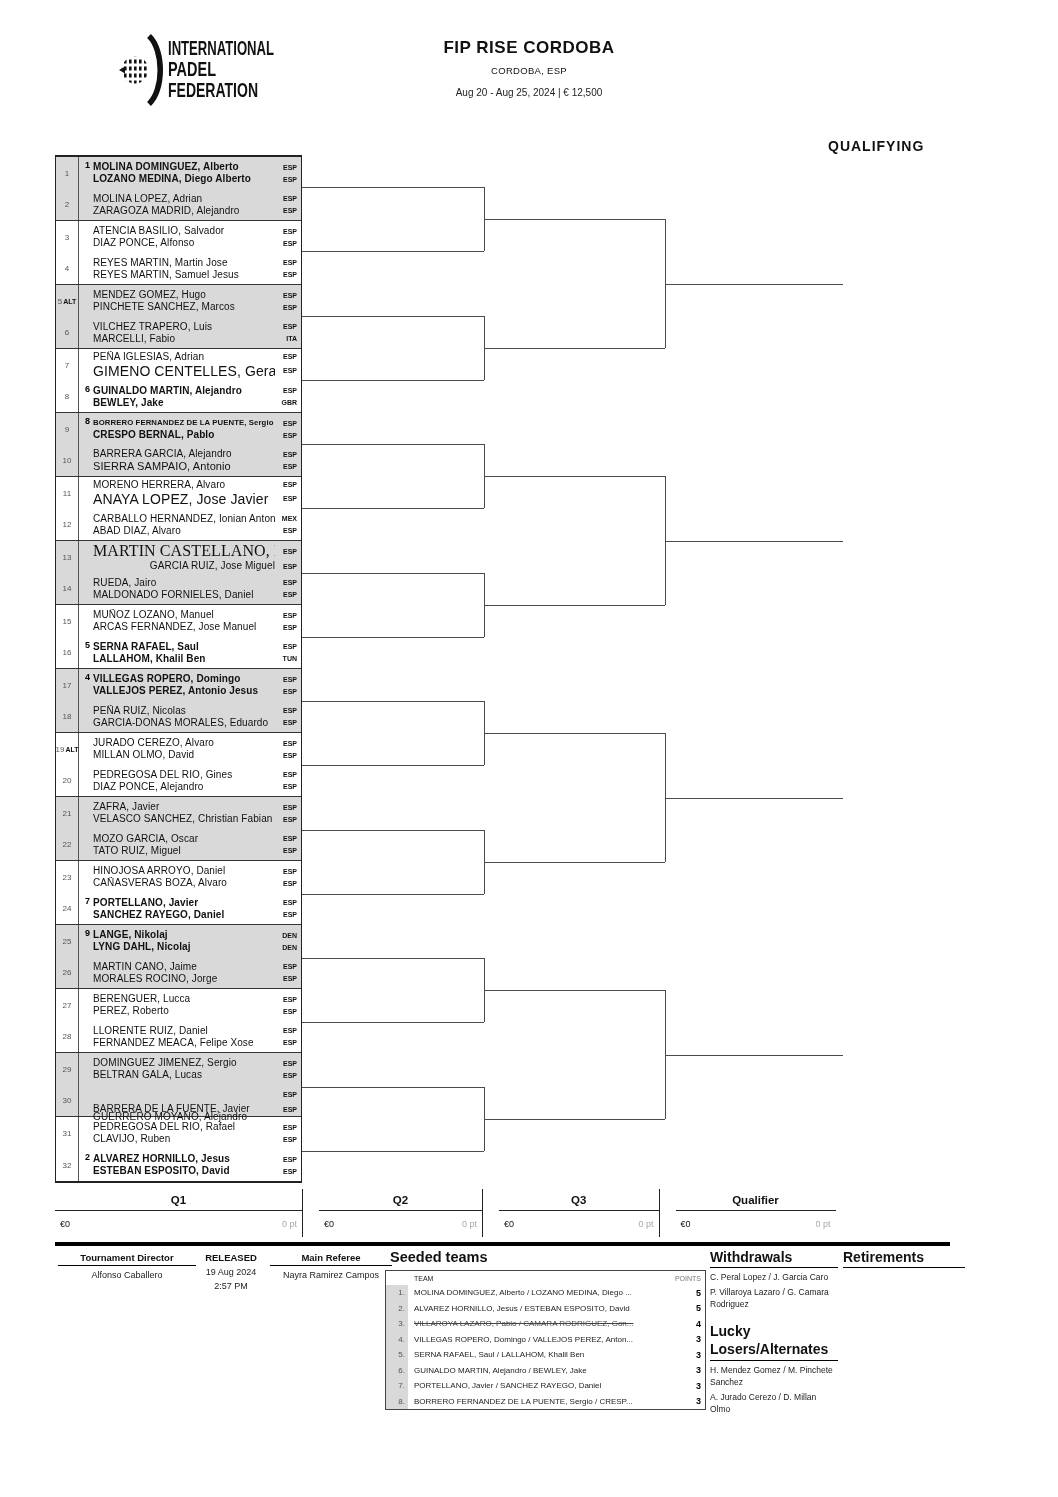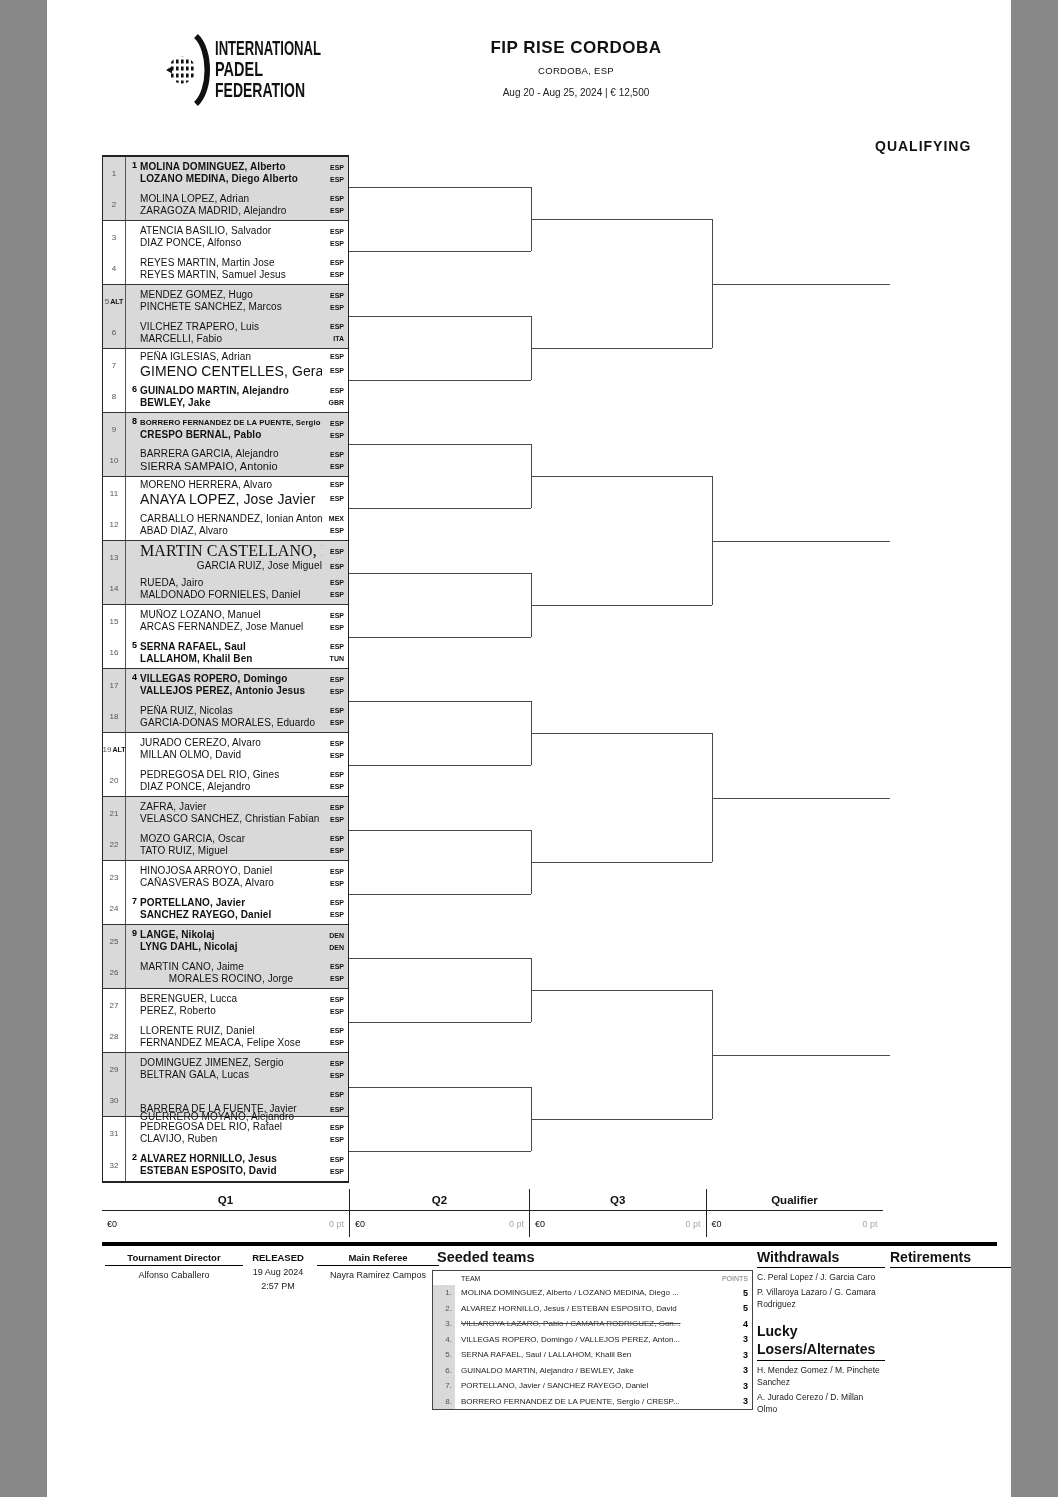--- a/index.html
+++ b/index.html
@@ -1,18 +1,18 @@
 <!DOCTYPE html>
 <html><head>
 <meta charset="utf-8">
 <style>
   * { margin:0; padding:0; box-sizing:border-box; }
   html,body { background:#888; }
   #page {
-    position:relative; width:964px; height:1497px; background:#fff;
+    position:relative; width:1058px; height:1497px; background:#fff;
     font-family:"Liberation Sans", sans-serif; color:#111; overflow:hidden;
     margin:0 auto;
   }
   
   #logo { position:absolute; left:118px; top:30px; width:170px; height:80px; }
   #title-block { position:absolute; left:279px; top:38px; width:500px; text-align:center; }
   #evt-title { font-size:17px; font-weight:bold; letter-spacing:.5px; }
   #evt-loc { font-size:9.5px; margin-top:7px; letter-spacing:.3px; }
   #evt-date { font-size:10px; margin-top:11px; color:#222; }
   #qualifying-label { position:absolute; left:828px; top:138px; font-size:14px; font-weight:bold; letter-spacing:1px; }
@@ -43,21 +43,21 @@
   .cc { flex:0 0 24px; text-align:right; font-size:7px; font-weight:bold; padding-right:2px; color:#111; }
 
   
   #bracket-lines { position:absolute; left:55px; top:155px; width:850px; height:1040px; pointer-events:none; }
   .hline { position:absolute; height:0; border-top:1.5px solid #4a4a4a; }
   .vline { position:absolute; width:0; border-left:1.5px solid #4a4a4a; }
 
   
   #round-bar { position:absolute; left:55px; top:1189px; display:flex; }
   .round-col { display:flex; flex-direction:column; }
-  .round-col + .round-col { border-left:1px solid #222; }
+  .round-col + .round-col { border-left:1px solid #222;padding-left:16px; }
   .round-label { height:22px; display:flex; align-items:center; justify-content:center; font-size:11.5px; font-weight:bold; border-bottom:1px solid #222; }
   .round-prize { height:26px; display:flex; align-items:center; justify-content:space-between; padding:0 5px; font-size:9px; }
   .prize-eur { color:#111; }
   .prize-pts { color:#a8a8a8; }
   #thick-rule { position:absolute; left:55px; top:1242px; width:895px; height:3.5px; background:#000; }
 
   
   .foot-heading { font-weight:bold; font-size:9.5px; text-align:center; }
   .foot-heading.ul { border-bottom:1.5px solid #000; padding-bottom:2px; }
   .foot-val { font-size:9px; text-align:center; margin-top:4px; color:#222; }
@@ -448,21 +448,21 @@
         </div>
       </div>
       <div class="entry shaded match-end">
         <div class="pos-col">26</div>
         <div class="entry-body">
           <div class="player-line">
             <span class="pname fit" style="font-size: 10px;">MARTIN CANO, Jaime</span>
             <span class="cc">ESP</span>
           </div>
           <div class="player-line">
-            <span class="pname fit" style="font-size: 10px; text-align: center;">MORALES ROCINO, Jorge</span>
+            <span class="pname fit" style="font-size: 10px;">MORALES ROCINO, Jorge</span>
             <span class="cc">ESP</span>
           </div>
         </div>
       </div>
       <div class="entry">
         <div class="pos-col">27</div>
         <div class="entry-body">
           <div class="player-line">
             <span class="pname fit" style="font-size: 10px;">BERENGUER, Lucca</span>
             <span class="cc">ESP</span>

